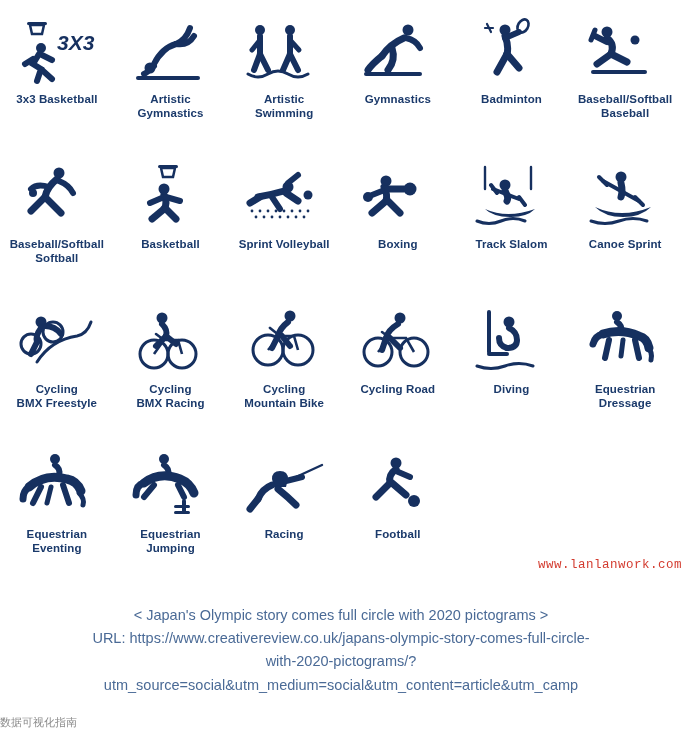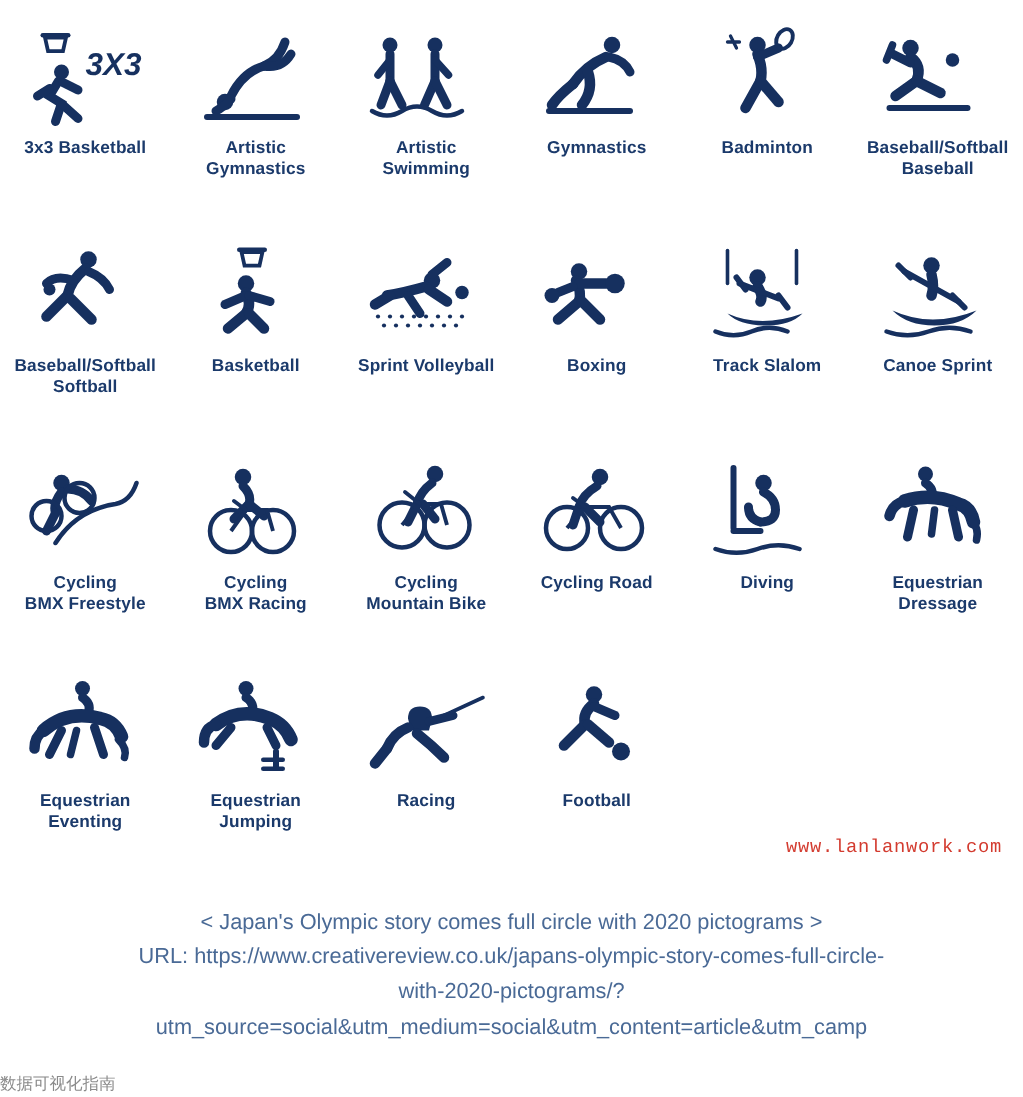--- a/index.html
+++ b/index.html
@@ -67,21 +67,21 @@
     font-weight: normal;
   }
   .sub-note {
     margin-top: 18px;
     text-align: left;
     font-size: 11px;
     color: #8a8a8a;
   }
   .watermark {
     position: absolute;
-    right: 14px;
+    right: 0;
     bottom: 8px;
     font-family: "Liberation Mono", monospace;
     font-size: 12.5px;
     color: #d33b2f;
     letter-spacing: 0.5px;
   }
 </style>
 </head>
 <body>
 

